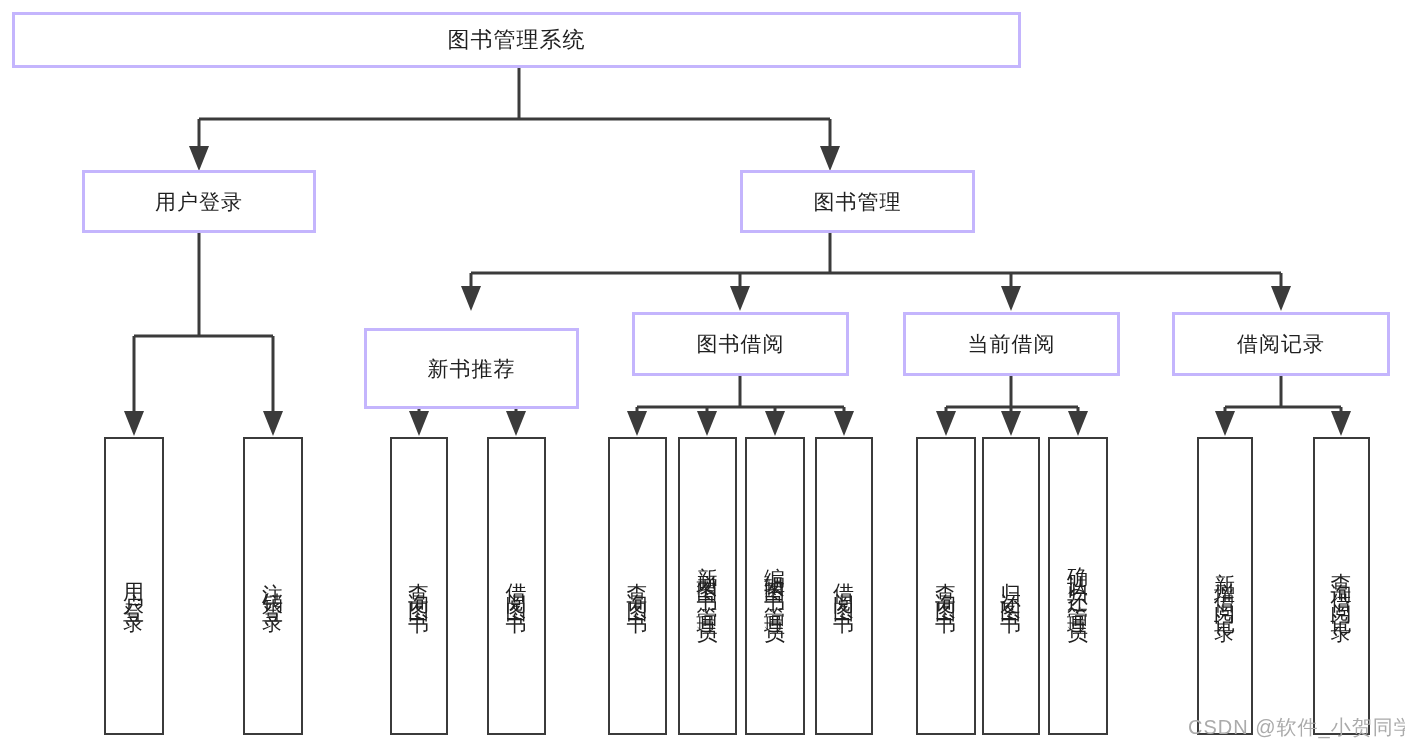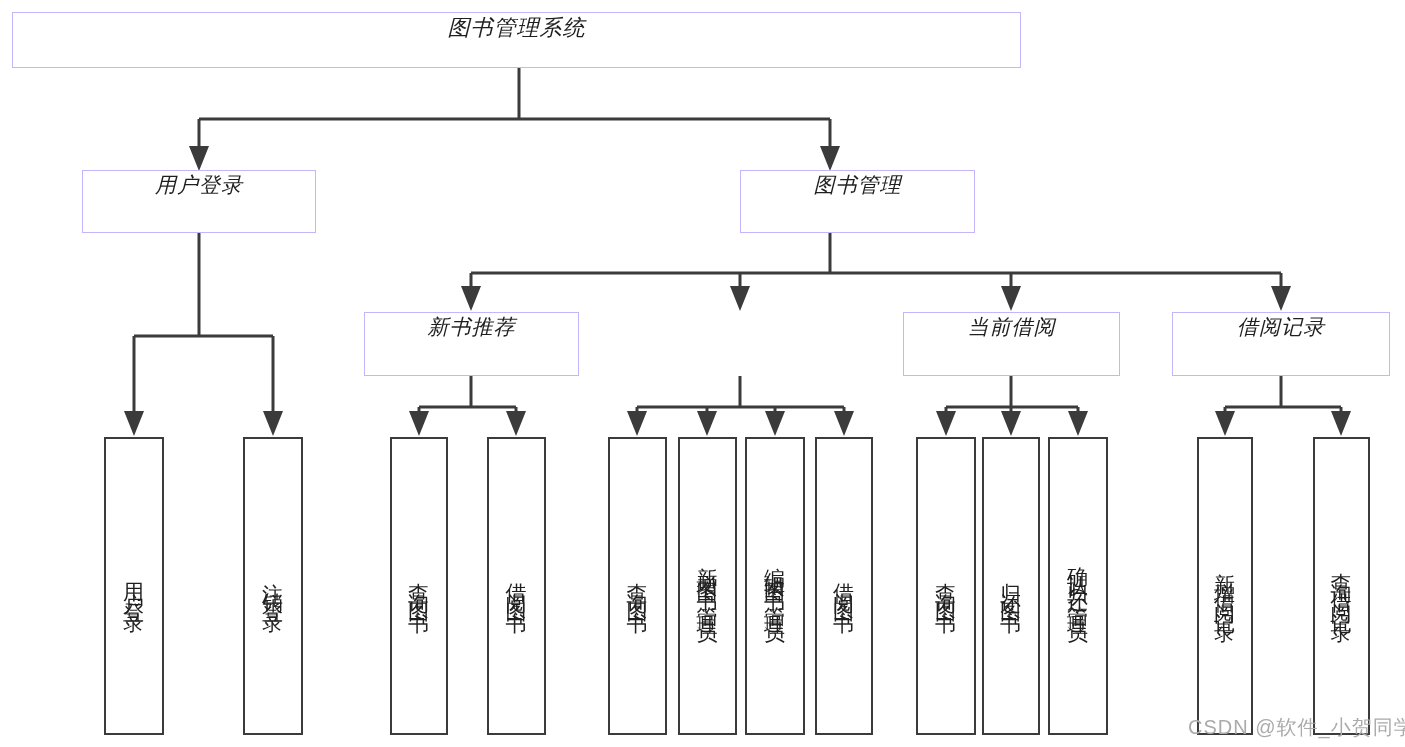--- a/index.html
+++ b/index.html
@@ -8,27 +8,26 @@
     width:1405px;height:747px;
     background:#ffffff;
     font-family:"Liberation Sans","DejaVu Sans",sans-serif;
     color:#1f1f1f;
     overflow:hidden;
   }
   #connectors{position:absolute;left:0;top:0;pointer-events:none;}
   .hbox{
     position:absolute;
     box-sizing:border-box;
-    border:1px solid #c4b5fd;
+    border:3px solid #c4b5fd;
     background:#ffffff;
-    display:flex;align-items:flex-start;justify-content:center;
+    display:flex;align-items:center;justify-content:center;
     font-size:21px;
     letter-spacing:1px;
     z-index:2;
-    font-style:italic;
   }
   .hbox.root{font-size:22px;}
   .vbox{
     position:absolute;
     top:437px;height:298px;
     box-sizing:border-box;
     border:2.5px solid #3b3b3b;
     background:#ffffff;
     display:flex;align-items:center;justify-content:center;
     z-index:2;
@@ -134,22 +133,25 @@
     <span>图书管理系统</span>
   </div>
 
   <div class="hbox" style="left:82px;top:170px;width:234px;height:63px">
     <span>用户登录</span>
   </div>
   <div class="hbox" style="left:740px;top:170px;width:235px;height:63px">
     <span>图书管理</span>
   </div>
 
-  <div class="hbox" style="left:364px;top:312px;width:215px;height:64px">
+  <div class="hbox" style="left:364px;top:328px;width:215px;height:81px">
     <span>新书推荐</span>
+  </div>
+  <div class="hbox" style="left:632px;top:312px;width:217px;height:64px">
+    <span>图书借阅</span>
   </div>
   <div class="hbox" style="left:1172px;top:312px;width:218px;height:64px">
     <span>借阅记录</span>
   </div>
   <div class="hbox" style="left:903px;top:312px;width:217px;height:64px">
     <span>当前借阅</span>
   </div>
 
   <div class="vbox" style="left:104px;width:60px">
     <span class="vtext">用户登录</span>

